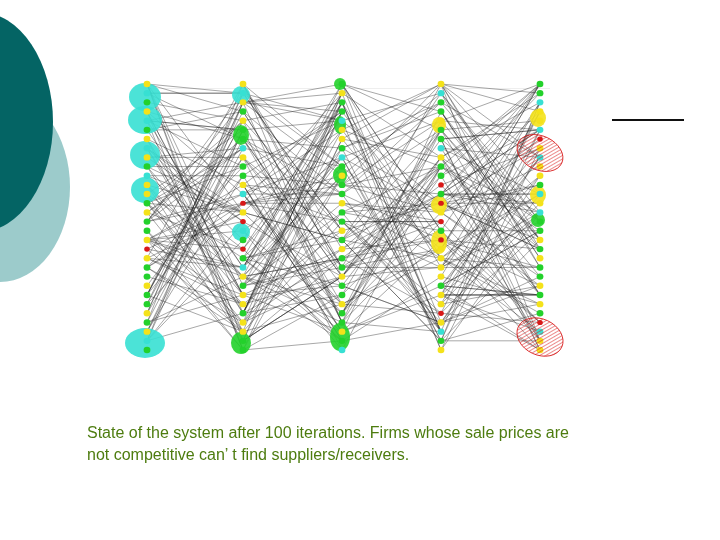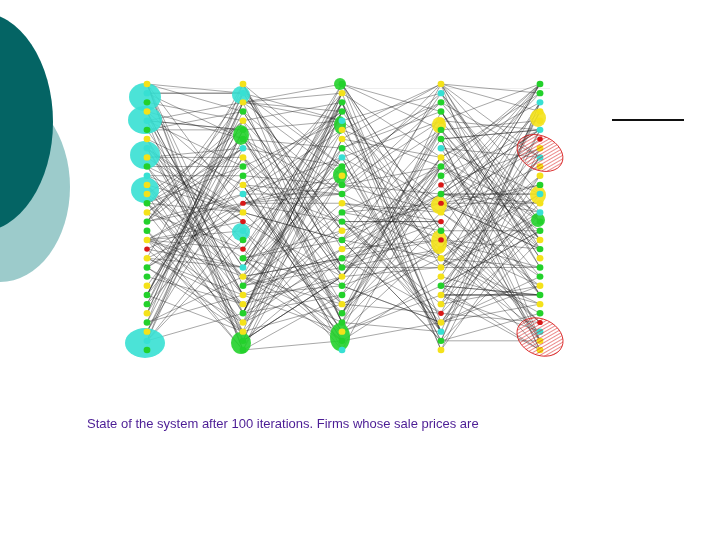--- a/index.html
+++ b/index.html
@@ -7,22 +7,22 @@
     width: 720px; height: 540px; position: relative; overflow: hidden;
     background: #ffffff;
     font-family: "Liberation Sans", sans-serif;
   }
   .deco { position: absolute; border-radius: 50%; }
   .deco-light { left: -70px; top: 92px; width: 140px; height: 190px; background: #9ccbcb; }
   .deco-dark  { left: -95px; top: 12px; width: 148px; height: 220px; background: #046464; }
   .rule { position: absolute; left: 612px; top: 119px; width: 72px; height: 2px; background: #111; }
   #diagram { position: absolute; left: 0; top: 0; }
   .caption {
-    position: absolute; left: 87px; top: 413px; width: 560px;
-    color: #4c1d95; font-size: 13px; line-height: 22px;
+    position: absolute; left: 87px; top: 422px; width: 560px;
+    color: #4d7c0f; font-size: 16px; line-height: 22px;
     font-family: "Liberation Sans", sans-serif;
   }
   .caption span { display: block; }
 </style>
 </head>
 <body>
 
 <div class="deco deco-light"></div>
 <div class="deco deco-dark"></div>
 <div class="rule"></div>
@@ -690,13 +690,14 @@
       <ellipse cx="540" cy="350" rx="3.4" ry="3.2" fill="#f4e21a"></ellipse>
     </g>
   <g id="clusters-over">
       <ellipse cx="540" cy="153" rx="24" ry="17" fill="url(#hatch)" stroke="#d81818" stroke-width="0.8" transform="rotate(25 540 153)"></ellipse>
       <ellipse cx="540" cy="337" rx="24" ry="18" fill="url(#hatch)" stroke="#d81818" stroke-width="0.8" transform="rotate(25 540 337)"></ellipse>
     </g>
 </svg>
 
 <div class="caption">
   <span>State of the system after 100 iterations. Firms whose sale prices are</span>
+  <span>not competitive can’ t find suppliers/receivers.</span>
 </div>
 
 </body></html>

